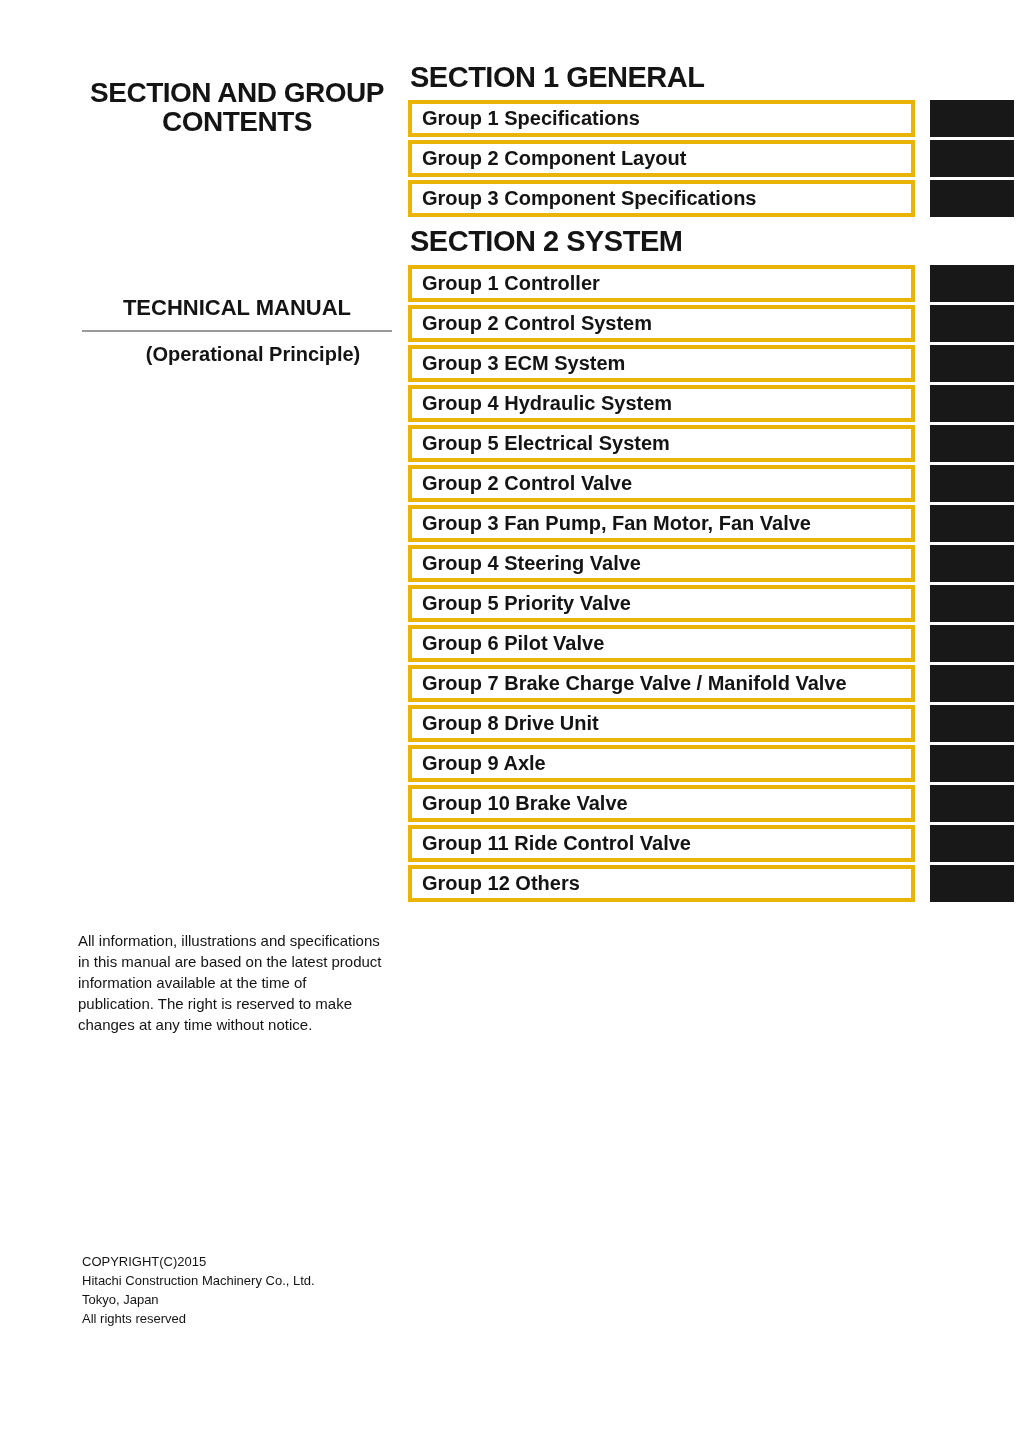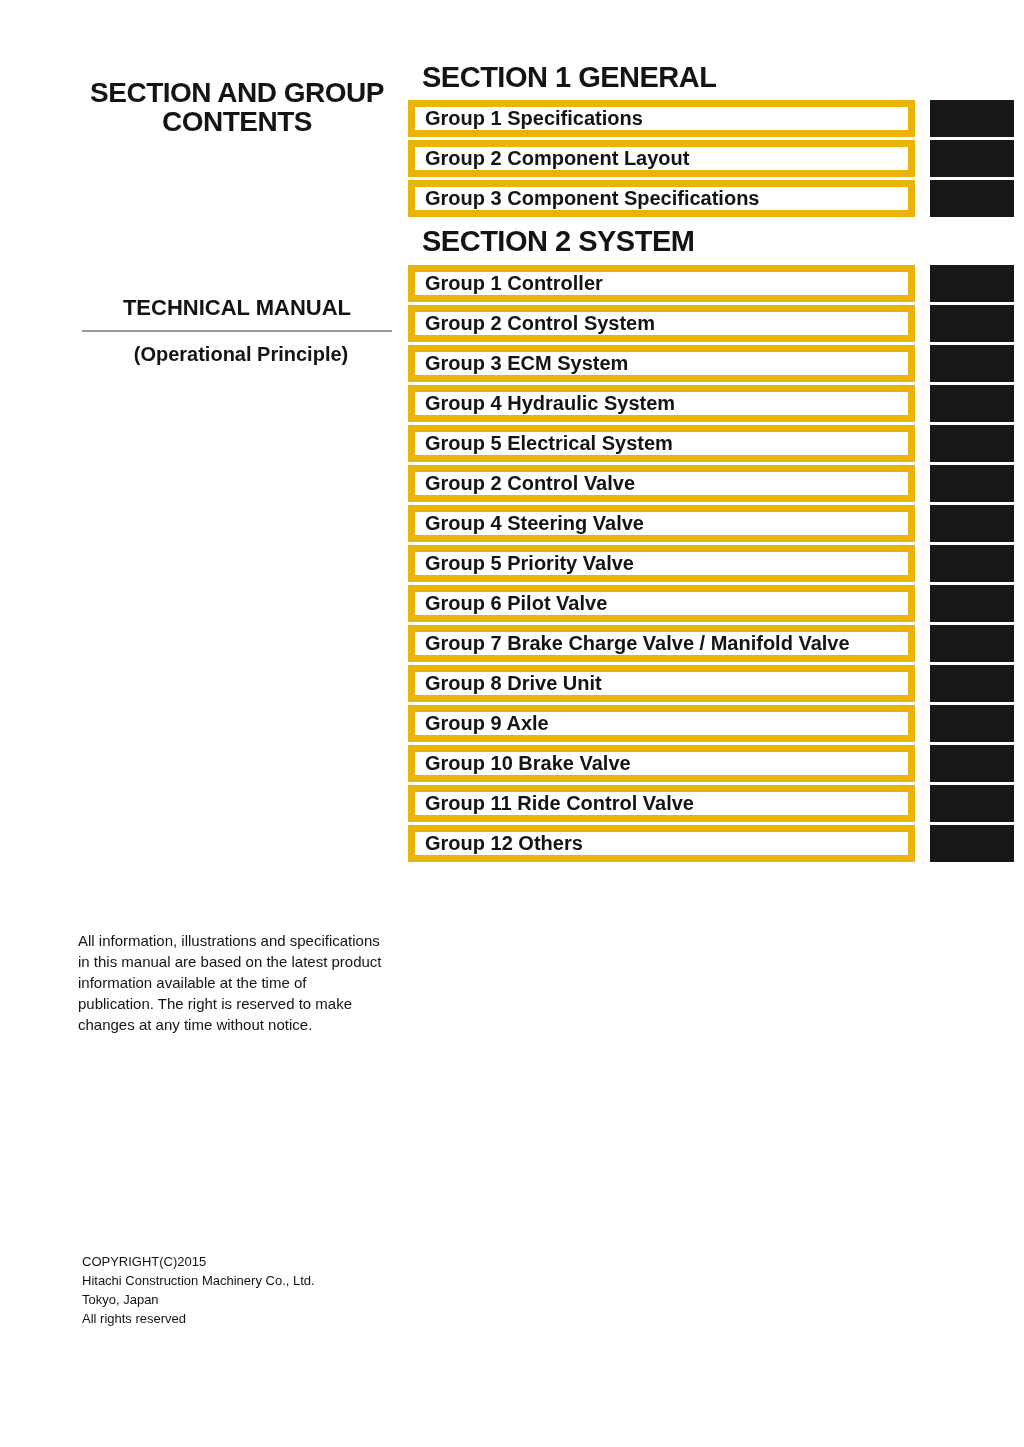--- a/index.html
+++ b/index.html
@@ -22,43 +22,43 @@
   }
   .tech-manual {
     position: absolute; left: 12px; top: 295px; width: 310px;
     text-align: center; font-weight: bold; font-size: 22px; color: #141414;
   }
   .tm-divider {
     position: absolute; left: 12px; top: 330px; width: 310px;
     border: none; border-top: 2px solid #9a9a9a; height: 0;
   }
   .op-principle {
-    position: absolute; left: 16px; top: 343px; width: 310px;
+    position: absolute; left: 28px; top: 343px; width: 310px;
     text-align: center; font-weight: bold; font-size: 20px; color: #141414;
   }
   .disclaimer {
     position: absolute; left: 8px; top: 930px; width: 306px;
     font-size: 15px; line-height: 1.4; color: #141414;
   }
   .copyright {
     position: absolute; left: 12px; top: 1253px; width: 310px;
     font-size: 13px; line-height: 1.45; color: #141414;
   }
 
   
   .toc { position: absolute; left: 408px; top: 62px; width: 606px; }
   .sec-title {
     font-weight: bold; font-size: 29px; letter-spacing: -0.5px;
-    color: #141414; margin: 9px 0 8px 14px; line-height: 1.05;
+    color: #141414; margin: 9px 0 8px 2px; line-height: 1.05;
   }
   .sec-title.first { margin-top: 0; }
   .trow { display: flex; align-items: stretch; height: 37px; margin-bottom: 3px; }
   .trow .box {
     flex: 1; background: #fff;
-    border: 7px solid #eab308;
+    border: 4px solid #eab308;
     display: flex; align-items: center;
     padding-left: 10px; margin-right: 15px;
     font-weight: bold; font-size: 20px; color: #141414;
     white-space: nowrap; overflow: hidden;
   }
   .trow .tab { width: 84px; background: #181818; }
 </style>
 </head>
 <body>
 
@@ -120,20 +120,24 @@
     <div class="trow">
       <div class="box">Group 5 Electrical System</div>
       <div class="tab"></div>
     </div>
 
     <div class="trow">
       <div class="box">Group 2 Control Valve</div>
       <div class="tab"></div>
     </div>
     <div class="trow">
+      <div class="box">Group 3 Fan Pump, Fan Motor, Fan Valve</div>
+      <div class="tab"></div>
+    </div>
+    <div class="trow">
       <div class="box">Group 4 Steering Valve</div>
       <div class="tab"></div>
     </div>
     <div class="trow">
       <div class="box">Group 5 Priority Valve</div>
       <div class="tab"></div>
     </div>
     <div class="trow">
       <div class="box">Group 6 Pilot Valve</div>
       <div class="tab"></div>

